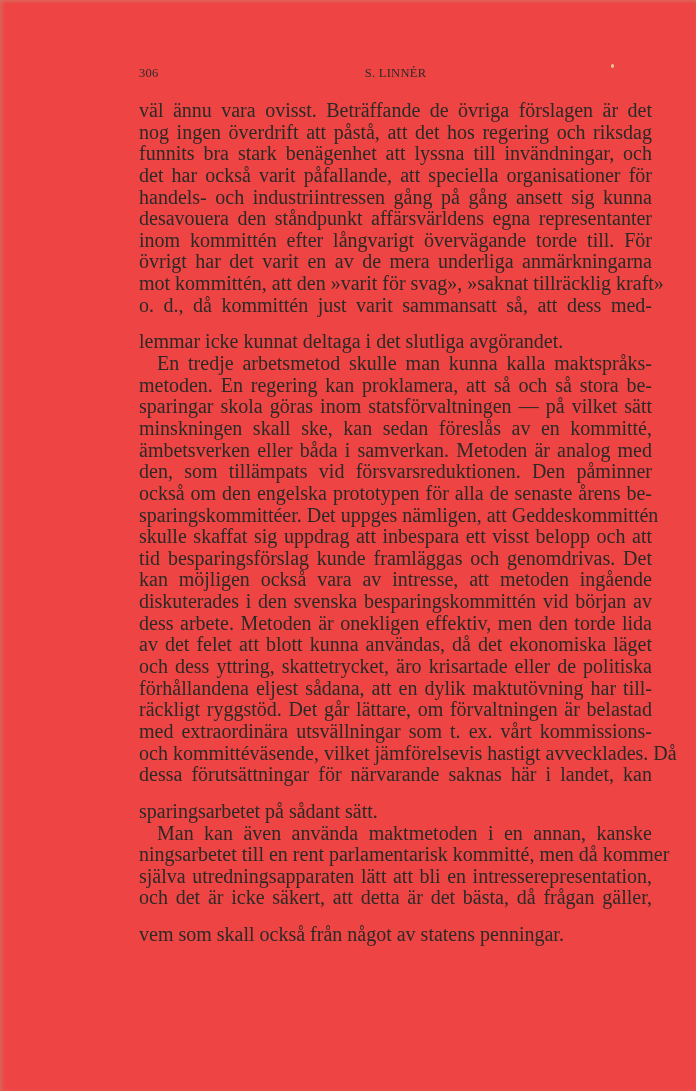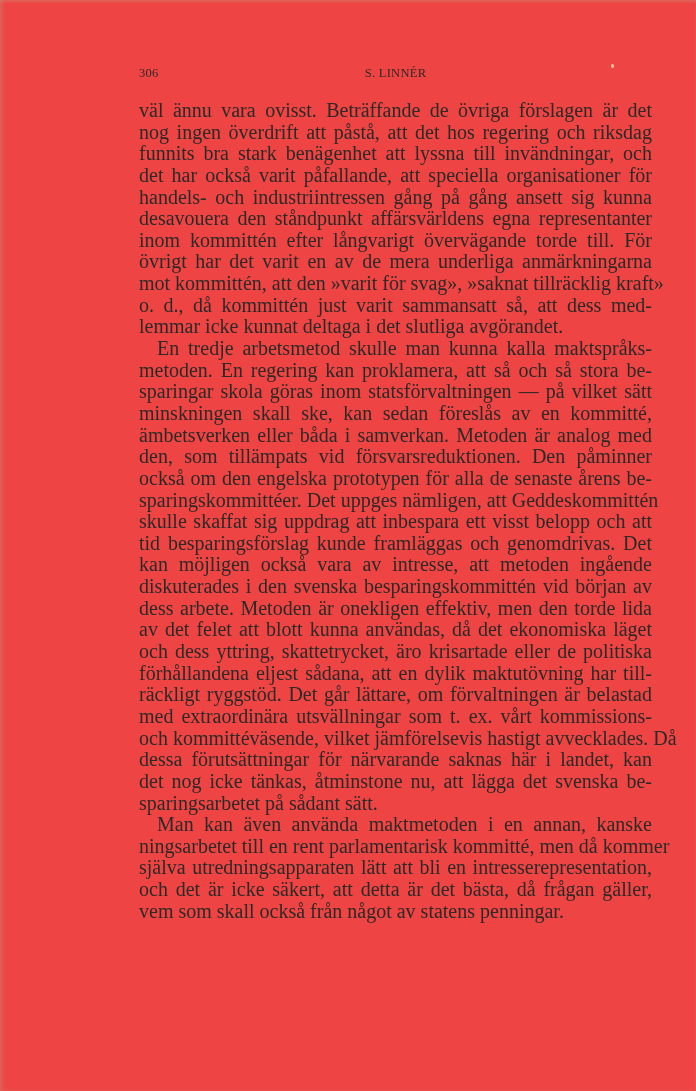--- a/index.html
+++ b/index.html
@@ -63,20 +63,21 @@
   }
   .line {
     display: block;
     white-space: nowrap;
     text-align: justify;
     text-align-last: justify;
     height: 21.65px;
   }
   .line.last {
     text-align-last: left;
+    margin-top: 15px;
   }
   .line.indent {
     padding-left: 18px;
   }
 </style>
 </head>
 <body>
 
 <div class="page">
   <div class="running-head">
@@ -113,21 +114,20 @@
         <span class="line">kan möjligen också vara av intresse, att metoden ingående</span>
         <span class="line">diskuterades i den svenska besparingskommittén vid början av</span>
         <span class="line">dess arbete. Metoden är onekligen effektiv, men den torde lida</span>
         <span class="line">av det felet att blott kunna användas, då det ekonomiska läget</span>
         <span class="line">och dess yttring, skattetrycket, äro krisartade eller de politiska</span>
         <span class="line">förhållandena eljest sådana, att en dylik maktutövning har till-</span>
         <span class="line">räckligt ryggstöd. Det går lättare, om förvaltningen är belastad</span>
         <span class="line">med extraordinära utsvällningar som t. ex. vårt kommissions-</span>
         <span class="line">och kommittéväsende, vilket jämförelsevis hastigt avvecklades. Då</span>
         <span class="line">dessa förutsättningar för närvarande saknas här i landet, kan</span>
-        <span class="line">det nog icke tänkas, åtminstone nu, att lägga det svenska be-</span>
         <span class="line last">sparingsarbetet på sådant sätt.</span>
       </div>
       <div class="paragraph">
         <span class="line indent">Man kan även använda maktmetoden i en annan, kanske</span>
         <span class="line">ningsarbetet till en rent parlamentarisk kommitté, men då kommer</span>
         <span class="line">själva utredningsapparaten lätt att bli en intresserepresentation,</span>
         <span class="line">och det är icke säkert, att detta är det bästa, då frågan gäller,</span>
         <span class="line last">vem som skall också från något av statens penningar.</span>
       </div>
     </div>

